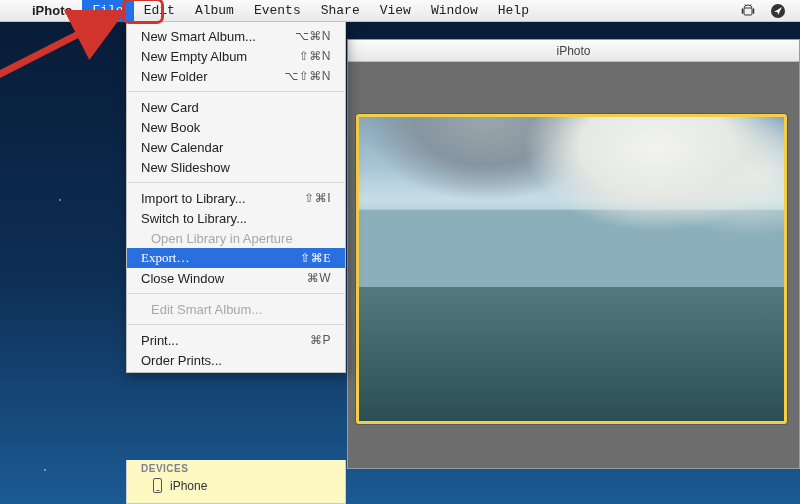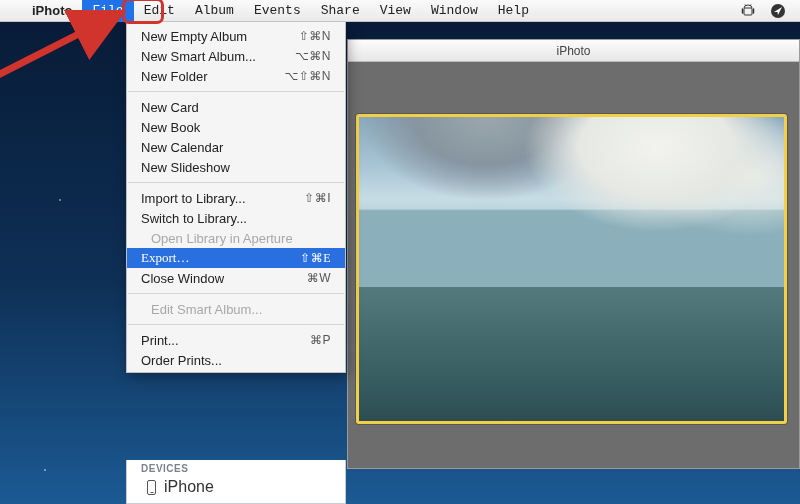--- a/index.html
+++ b/index.html
@@ -58,25 +58,25 @@
   }
   .dd-item.disabled { color:#a8a8a8;padding-left:24px; }
   .dd-item.highlight { background:#2a6fe0; color:#fff;font-family:Liberation Serif, serif; }
   .dd-shortcut { font-size:12px; color:#555; letter-spacing:.5px }
   .dd-item.highlight .dd-shortcut{ color:#fff; }
   .dd-sep { height:1px; margin:5px 1px; background:#d5d5d5; }
 
   
   .sidebar-tail{
     position:absolute; left:126px; top:460px; width:220px; height:44px;
-    background:#ffffff; border:1px solid #c8cdd3; border-top:none;
+    background:#fef9c3; border:1px solid #c8cdd3; border-top:none;
     font-size:11px; color:#6a6f76; z-index:8;
   }
   .sidebar-header{ padding:3px 14px 2px; letter-spacing:.5px; font-weight:600; font-size:10px; color:#7c828b;}
-  .sidebar-device{ display:flex; align-items:center; gap:8px; padding:2px 20px; color:#323232; font-size:16px;}
+  .sidebar-device{ display:flex; align-items:center; gap:8px; padding:2px 10px; color:#323232; font-size:12px;margin-left:16px;}
   .phone-icon{ width:9px; height:15px; border:1px solid #555; border-radius:2px; position:relative;}
   .phone-icon::after{content:""; position:absolute; bottom:1px; left:50%; width:3px;height:1px;background:#555; transform:translateX(-50%);}
 
   
   .window{
     position:absolute; left:347px; top:39px; right:0; height:430px;
     background:#6d6d6d;
     border:1px solid #9b9b9b;
   }
   .window-titlebar{
@@ -156,26 +156,26 @@
     <svg class="tray-icon" viewBox="0 0 16 16">
       <circle cx="8" cy="8" r="7" fill="#333"></circle>
         <path d="M4 9 L12 4 L8 12 L7.5 9 Z" fill="#fff"></path>
     </svg>
   </div>
   <div class="ring" id="file-ring"></div>
 </div>
 
 <div class="dropdown" id="dropdown">
     <div class="dd-item">
+      <span>New Smart Album...</span>
+      <span class="dd-shortcut">⌥⌘N</span>
+    </div>
+    <div class="dd-item">
       <span>New Empty Album</span>
       <span class="dd-shortcut">⇧⌘N</span>
-    </div>
-    <div class="dd-item">
-      <span>New Smart Album...</span>
-      <span class="dd-shortcut">⌥⌘N</span>
     </div>
     <div class="dd-item">
       <span>New Folder</span>
       <span class="dd-shortcut">⌥⇧⌘N</span>
     </div>
     <div class="dd-sep"></div>
     <div class="dd-item">
       <span>New Card</span>
     </div>
     <div class="dd-item">

